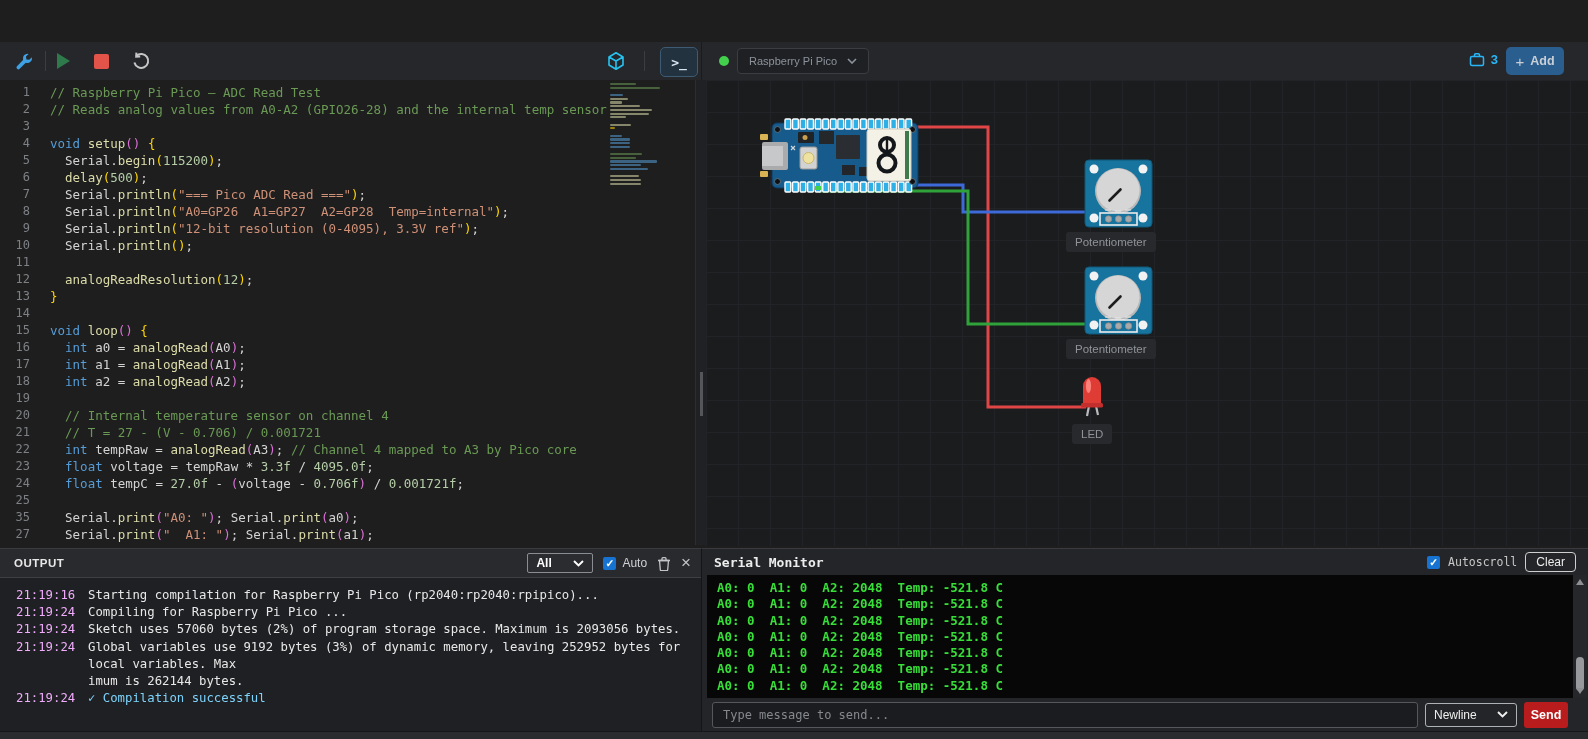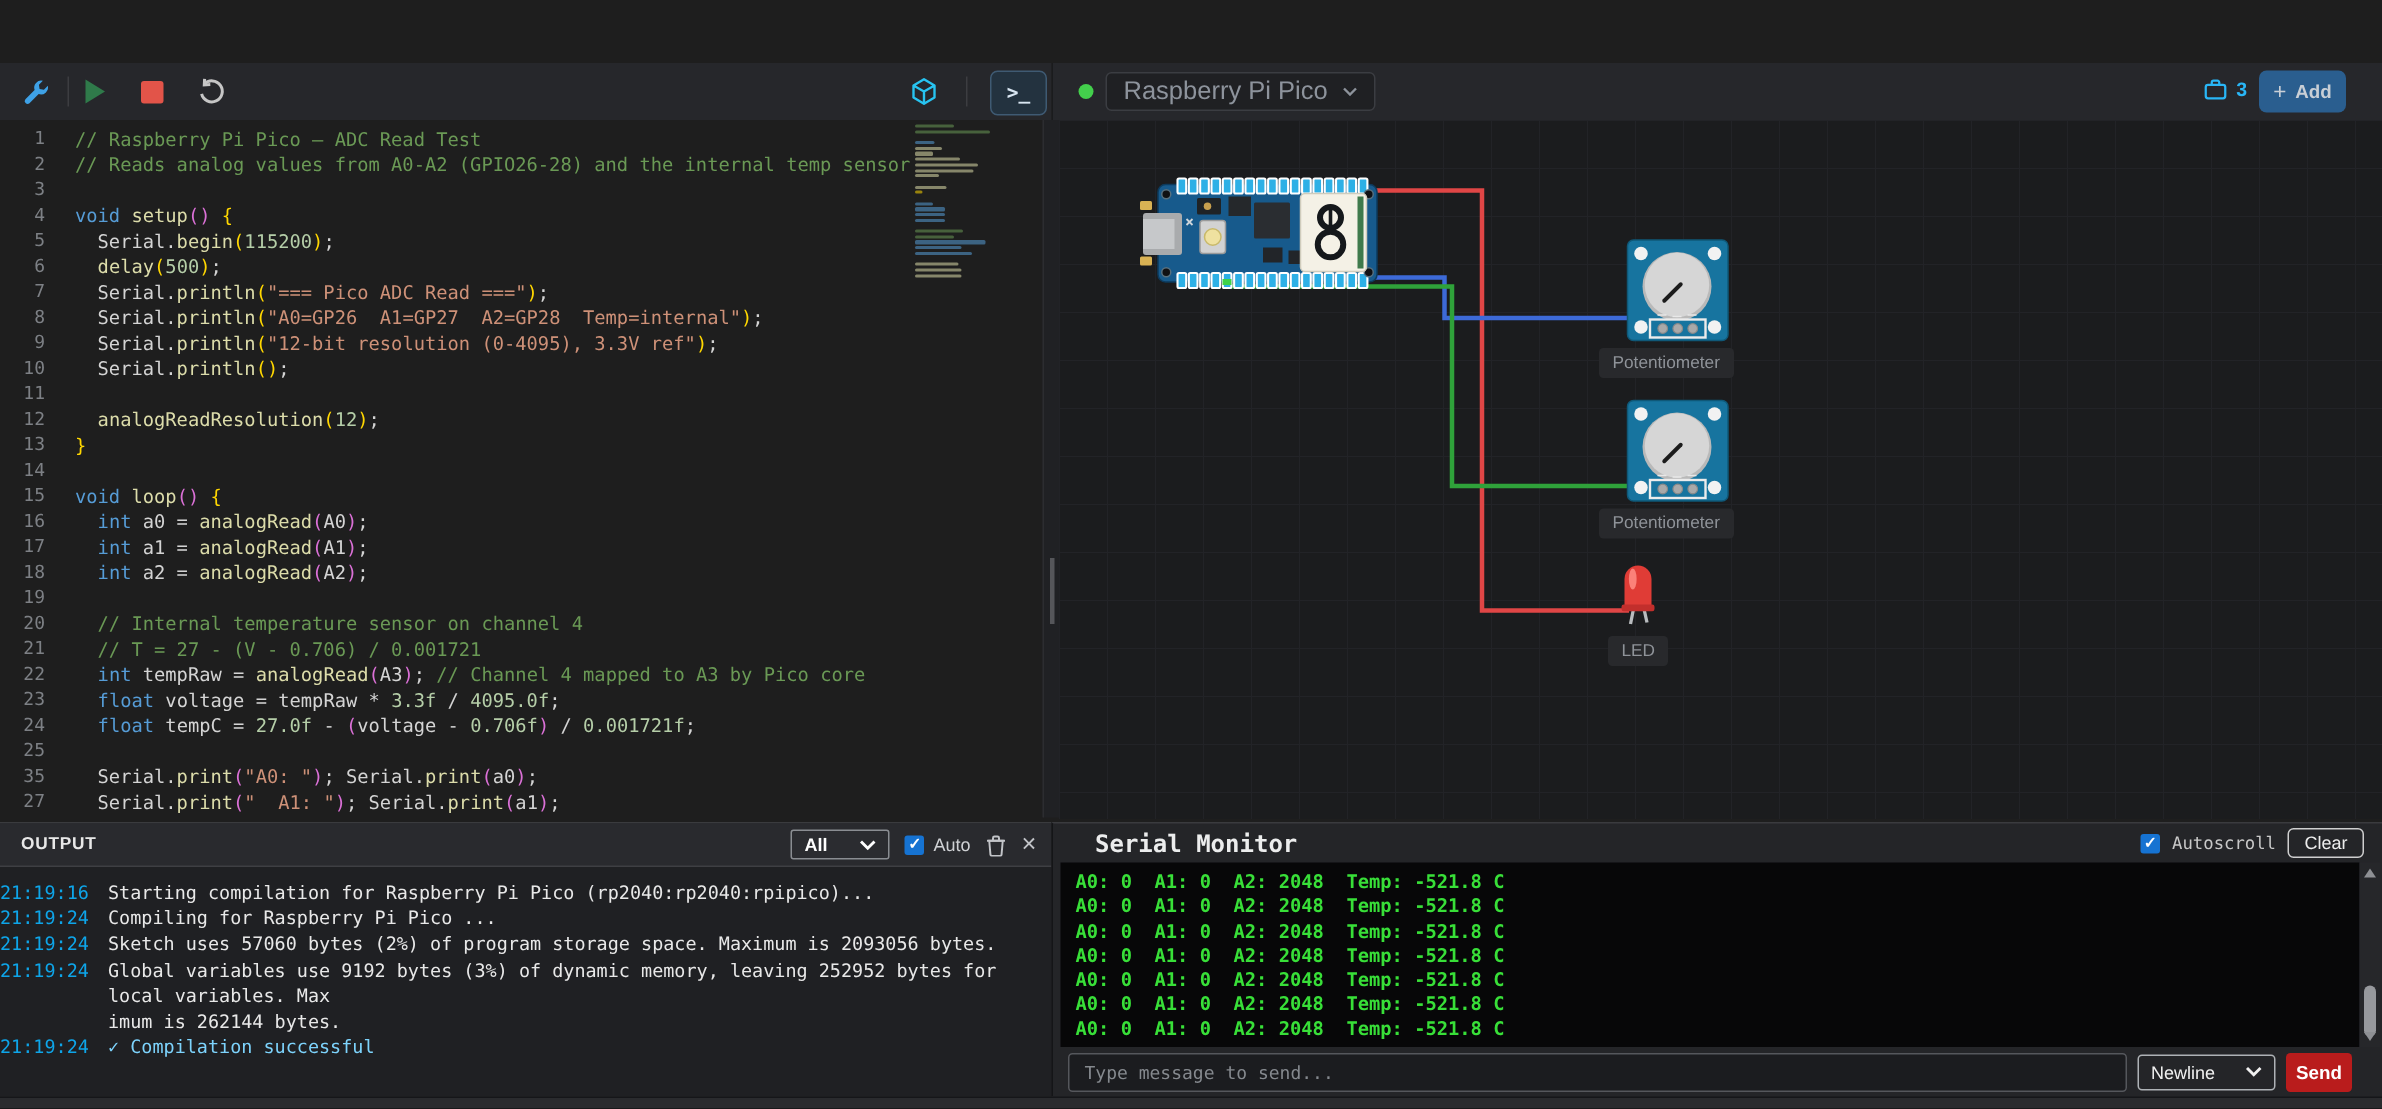--- a/index.html
+++ b/index.html
@@ -26,21 +26,21 @@
   .stop-sq{width:15px;height:15px;background:#e25449;border-radius:2px;}
   .term-btn{position:absolute;right:3px;top:5px;width:36px;height:28px;background:#23323f;
             border:1px solid #3f5a73;border-radius:5px;display:flex;align-items:center;justify-content:center;
             font-family:"DejaVu Sans Mono",monospace;font-weight:bold;color:#d9e6f2;font-size:13px;cursor:pointer;}
   .cube-wrap{position:absolute;right:75px;top:9px;}
   .tb-sep2{position:absolute;right:56px;top:9px;width:1px;height:20px;background:#3c3d41;}
   .circuit-header{position:absolute;left:701px;top:42px;width:887px;height:38px;background:#26272b;
                   border-left:1px solid #1a1b1d;box-sizing:border-box;}
   .status-dot{position:absolute;left:17px;top:14px;width:10px;height:10px;border-radius:50%;background:#43d04c;}
   .board-select{position:absolute;left:35px;top:6px;height:26px;border:1px solid #3b3d42;border-radius:4px;
-                background:#1f2023;color:#8d939c;font-size:17px;display:flex;align-items:center;gap:10px;
+                background:#1f2023;color:#8d939c;font-size:11px;display:flex;align-items:center;gap:10px;
                 padding:0 11px;cursor:pointer;box-sizing:border-box;}
   .parts{position:absolute;right:90px;top:10px;display:flex;gap:6px;align-items:center;
          color:#29b6f6;font-weight:bold;font-size:13px;}
   .btn-add{position:absolute;right:24px;top:5px;width:58px;height:28px;background:#2a5e8f;border-radius:5px;
            color:#c9cfd6;display:flex;align-items:center;justify-content:center;gap:6px;
            font-size:12.5px;font-weight:bold;cursor:pointer;}
   .btn-add .plus{font-size:15px;font-weight:normal;}
   
   .editor{position:absolute;left:0;top:80px;width:695px;height:465px;background:#1e1e1e;overflow:hidden;
           font-family:"DejaVu Sans Mono",monospace;font-size:12.5px;}
@@ -74,28 +74,28 @@
   .mini-select{height:20px;width:66px;border:1px solid #8a8d92;background:#2b2c30;color:#fff;
                font-size:12px;font-weight:bold;display:flex;align-items:center;justify-content:space-between;
                padding:0 8px;cursor:pointer;box-sizing:border-box;border-radius:2px;}
   .chk{width:13px;height:13px;background:#1673d2;border-radius:2px;color:#fff;font-size:10.5px;
        line-height:13px;text-align:center;font-weight:bold;cursor:pointer;flex:none;}
   .chk-label{font-size:12px;color:#cfd1d4;margin-left:-4px;}
   .icon-btn{color:#c2c4c8;cursor:pointer;display:flex;align-items:center;}
   .x-glyph{font-size:17px;line-height:16px;color:#c2c4c8;}
   .output-body{font-family:"DejaVu Sans Mono",monospace;font-size:12.3px;padding-top:9px;}
   .out-row{display:flex;line-height:17.2px;}
-  .out-time{width:66px;flex:none;color:#0ea5e9;}
+  .out-time{padding-left:16px;width:66px;flex:none;color:#f0abfc;}
   .out-msg{padding-left:6px;white-space:pre-wrap;color:#e8e8e8;}
   .out-msg.success{color:#7dd3fc;}
   
   .serial-panel{position:absolute;left:701px;top:548px;width:887px;height:183px;background:#242528;
                 border-top:1px solid #3a3b3e;border-left:1px solid #141517;box-sizing:border-box;}
   .serial-header{height:26px;display:flex;align-items:center;}
-  .serial-title{margin-left:28px;font-family:"DejaVu Sans Mono",monospace;font-size:16px;
+  .serial-title{margin-left:12px;font-family:"DejaVu Sans Mono",monospace;font-size:13px;
                 font-weight:bold;color:#eceded;}
   .serial-controls{margin-left:auto;display:flex;align-items:center;gap:8px;padding-right:12px;}
   .autoscroll-label{font-family:"DejaVu Sans Mono",monospace;font-size:11.5px;color:#c8c8c8;}
   .btn-clear{height:20px;padding:0 10px;border:1px solid #cfcfcf;border-radius:4px;background:transparent;
              color:#ececec;font-size:12px;cursor:pointer;}
   .serial-body{position:absolute;left:5px;top:26px;right:15px;bottom:33px;background:#070708;
                overflow:hidden;font-family:"DejaVu Sans Mono",monospace;font-size:12.5px;font-weight:bold;
                padding:5px 0 0 10px;box-sizing:border-box;}
   .serial-line{line-height:16.3px;white-space:pre;}
   .serial-scroll{position:absolute;right:1px;top:26px;width:14px;bottom:33px;background:#26272a;}

